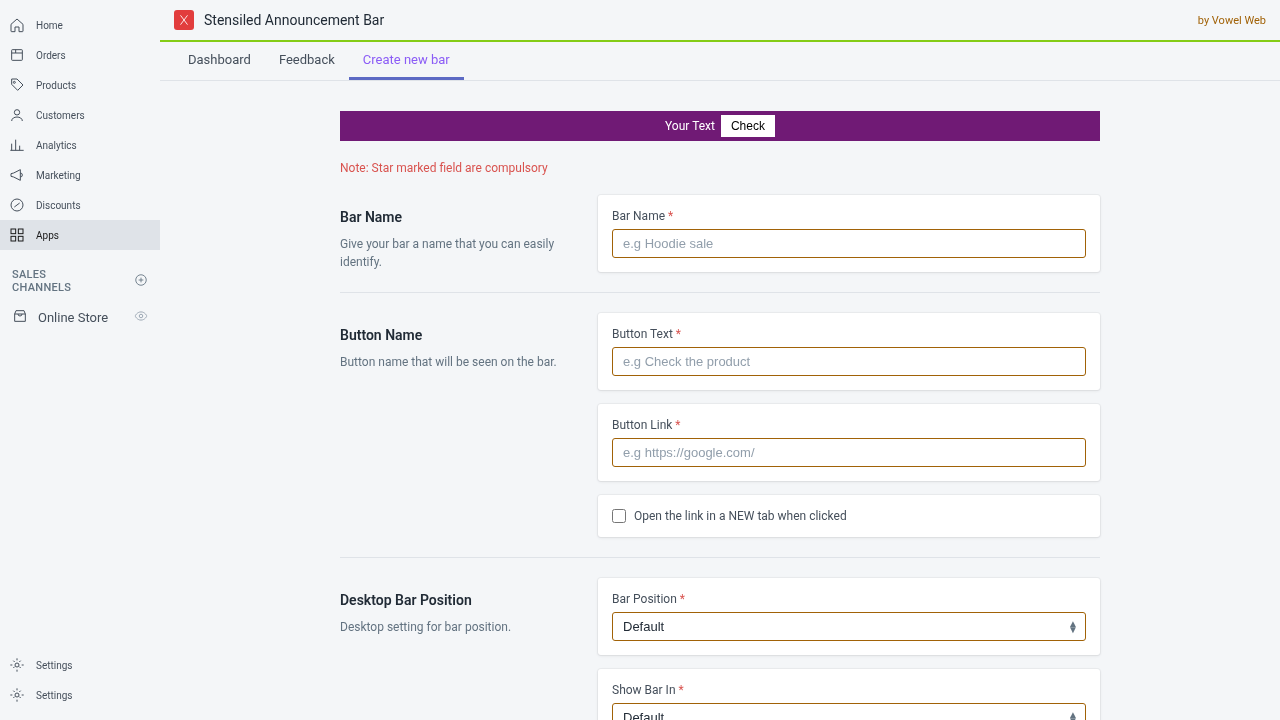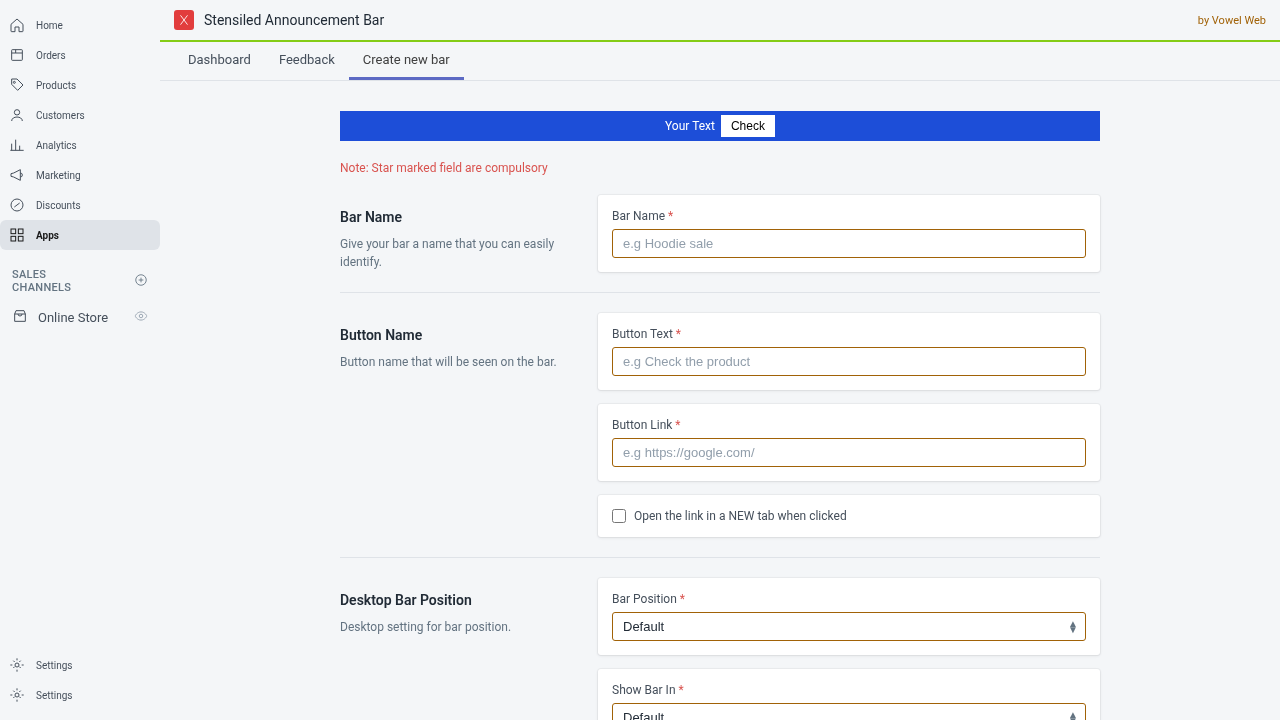--- a/index.html
+++ b/index.html
@@ -1,37 +1,37 @@
 <!DOCTYPE html>
 <html><head>
 <meta charset="utf-8">
 <style>
 * { box-sizing: border-box; margin: 0; padding: 0; }
 body { font-family: -apple-system, BlinkMacSystemFont, "Segoe UI", Roboto, sans-serif; font-size: 13px; color: #212b36; background: #f4f6f8; width: 1280px; height: 720px; overflow: hidden; }
 .app { display: flex; height: 100%; }
 .sidebar { width: 160px; background: #f4f6f8; display: flex; flex-direction: column; padding-top: 10px; }
 .sidebar-nav { flex: 1; }
 .nav-item { display: flex; align-items: center; gap: 10px; padding: 6px 8px; cursor: pointer; color: #454f5b; font-size: 10px; }
-.nav-item.active { background: #dfe3e8; color: #1a1a1a; font-weight: 700; border-radius: 6px; }
+.nav-item.active { background: #dfe3e8; color: #1a1a1a; font-weight: 400; }
 .nav-item .icon { width: 18px; height: 18px; display: flex; align-items: center; justify-content: center; flex-shrink: 0; }
 .section-header { display: flex; align-items: center; justify-content: space-between; padding: 8px 12px; margin-top: 10px; font-size: 11px; color: #637381; font-weight: 500; letter-spacing: 0.3px; gap: 44px; }
 .channel-item { display: flex; align-items: center; gap: 10px; padding: 6px 12px; cursor: pointer; color: #454f5b; }
 .channel-actions { margin-left: auto; color: #919eab; }
 .sidebar-footer { padding-bottom: 10px; }
 .main { flex: 1; display: flex; flex-direction: column; background: #f4f6f8; }
 .topbar { display: flex; align-items: center; padding: 10px 14px; background: #f4f6f8; border-bottom: 2px solid #84cc16; }
 .app-logo { width: 20px; height: 20px; background: #e23d3d; border-radius: 3px; display: flex; align-items: center; justify-content: center; margin-right: 10px; }
 .app-title { font-size: 14px; color: #212b36; flex: 1; }
 .vendor { font-size: 11px; color: #a16207; }
 .tabs { display: flex; padding: 0 14px; border-bottom: 1px solid #dfe3e8; background: #f4f6f8; }
 .tab { padding: 10px 14px; cursor: pointer; color: #454f5b; font-size: 13px; border-bottom: 3px solid transparent; }
-.tab.active { border-bottom-color: #5c6ac4; color: #404040; }
+.tab.active { border-bottom-color: #5c6ac4; color: #8b5cf6; }
 .content { flex: 1; overflow-y: auto; padding: 30px 60px 0; }
 .content-inner { max-width: 760px; margin: 0 auto; }
-.preview-bar { background: #1d4ed8; color: #fff; height: 30px; display: flex; align-items: center; justify-content: center; font-size: 12px; margin-bottom: 20px; }
+.preview-bar { background: #701a75; color: #fff; height: 30px; display: flex; align-items: center; justify-content: center; font-size: 12px; margin-bottom: 20px; }
 .preview-btn { background: #fff; color: #000; padding: 4px 10px; margin-left: 6px; font-size: 12px; border: none; }
 .note { color: #d9534f; font-size: 12px; margin-bottom: 20px; }
 .form-section { display: flex; gap: 28px; padding-bottom: 20px; margin-bottom: 20px; }
 .form-section.bordered { border-bottom: 1px solid #dfe3e8; }
 .form-left { width: 230px; flex-shrink: 0; padding-top: 14px; }
 .form-left h3 { font-size: 14px; font-weight: 600; margin-bottom: 10px; color: #212b36; }
 .form-left p { font-size: 12px; color: #637381; line-height: 1.5; }
 .form-right { flex: 1; display: flex; flex-direction: column; gap: 14px; }
 .card { background: #fff; border-radius: 3px; padding: 14px; box-shadow: 0 0 0 1px rgba(63,63,68,.05), 0 1px 3px rgba(63,63,68,.1); }
 .field-label { font-size: 12px; color: #454f5b; display: block; margin-bottom: 6px; }

